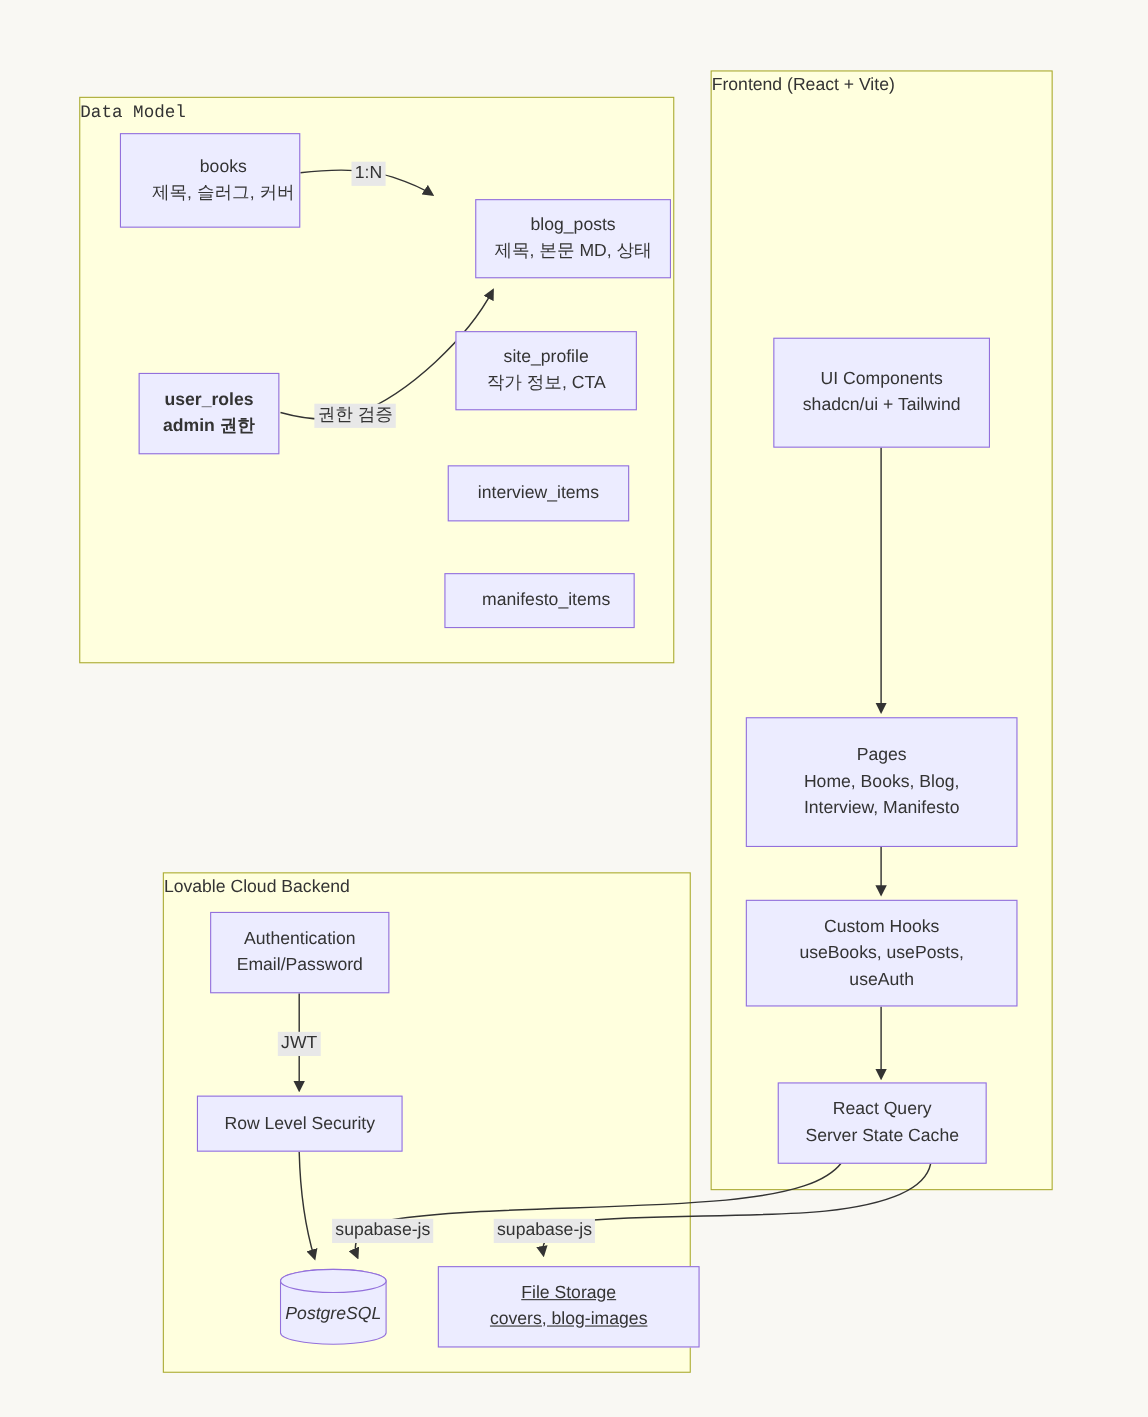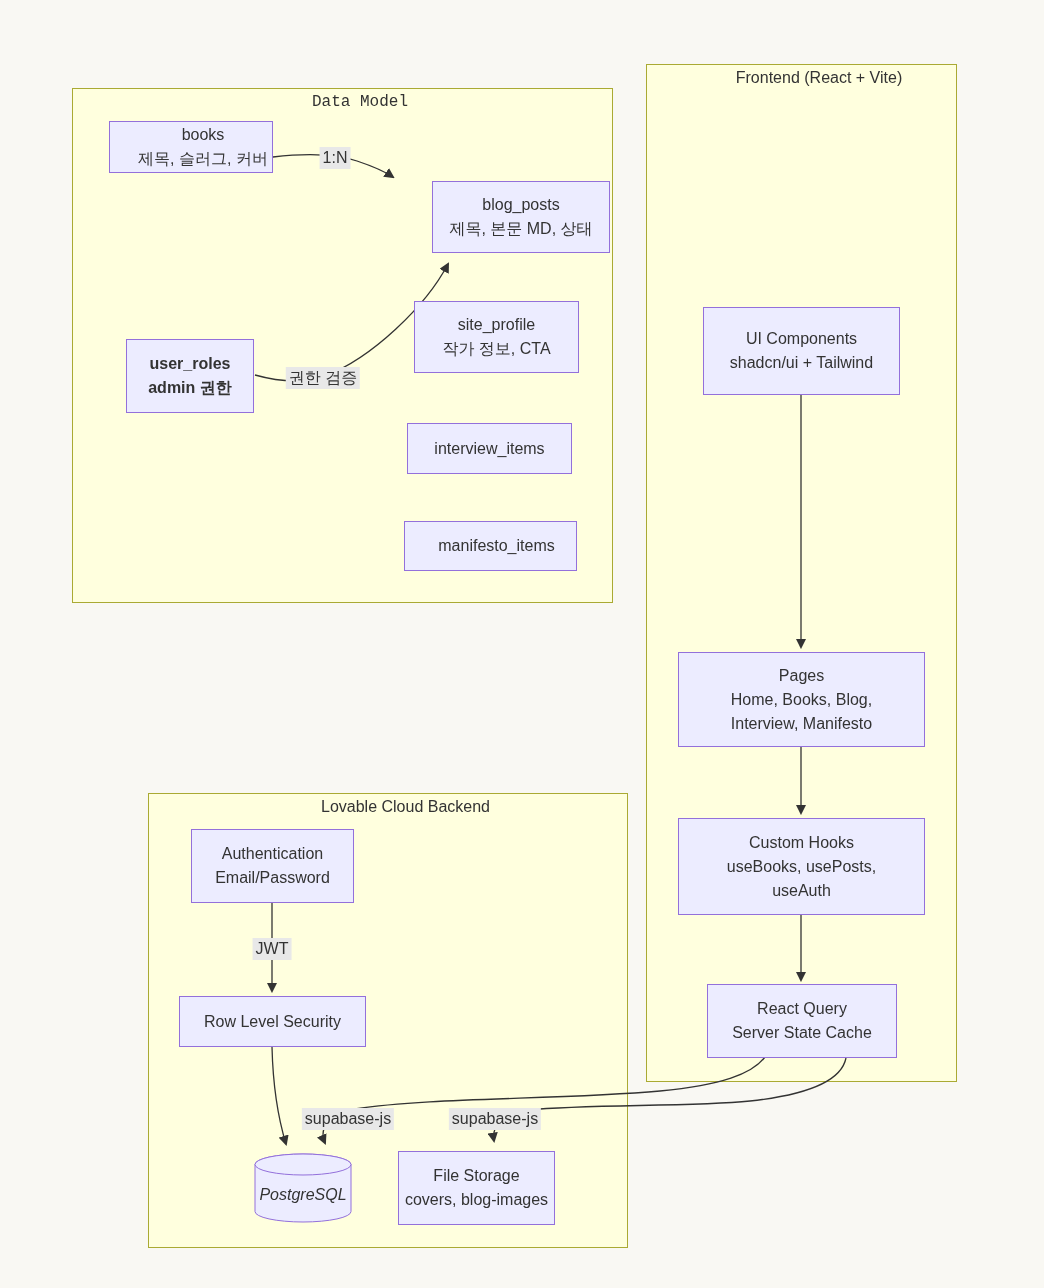--- a/index.html
+++ b/index.html
@@ -14,22 +14,21 @@
   
   .cluster {
     position:absolute;
     background: var(--cluster-fill, #ffffde);
     border:1px solid var(--cluster-border, #aaaa33);
     box-sizing:border-box;
     z-index:1;
   }
   .cluster-title {
     position:absolute; top:4px; left:0; right:0;
-    text-align:center;
-    font-size:16px; color: var(--text-color, #333333); margin-left: 35px;
+    font-size:16px; color: var(--text-color, #333333);
   }
   #cluster-data-model { left:72px;  top:88px;  width:541px; height:515px;font-family:Liberation Mono, monospace; }
   #cluster-frontend   { left:646px; top:64px;  width:311px; height:1018px; }
   #cluster-backend    { left:148px; top:793px; width:480px; height:455px; }
 
   
   svg.edges { position:absolute; left:0; top:0; z-index:2; pointer-events:none; }
   svg.edges path.edge { fill:none; stroke: var(--edge-color, #333333); stroke-width:1.3px; }
   .arrowhead { fill: var(--edge-color, #333333); }
 
@@ -50,33 +49,33 @@
   
   .node {
     position:absolute; box-sizing:border-box;
     background: var(--node-fill, #ECECFF);
     border:1px solid var(--node-border, #9370DB);
     display:flex; flex-direction:column; align-items:center; justify-content:center;
     text-align:center;
     font-size:16px; line-height:24px; color: var(--text-color, #333333);
     z-index:4;
   }
-  #node-books              { left:109px; top:121px;  width:164px; height:52px;padding-left:24px; }
+  #node-books              { left:109px; top:121px;  width:164px; height:86px;padding-left:24px; }
   #node-blog-posts         { left:400px; top:181px;  width:178px; height:72px;margin-left:32px; }
   #node-site-profile       { left:414px; top:301px;  width:165px; height:72px; }
   #node-user-roles         { left:126px; top:339px;  width:128px; height:74px;font-weight:bold; }
   #node-interview-items    { left:407px; top:423px;  width:165px; height:51px; }
   #node-manifesto-items    { left:404px; top:521px;  width:173px; height:50px;padding-left:12px; }
-  #node-ui-components      { left:703px; top:307px;  width:197px; height:88px; }
-  #node-pages              { left:678px; top:652px;  width:247px; height:95px;align-items:center; }
+  #node-ui-components      { left:703px; top:307px;  width:197px; height:100px; }
+  #node-pages              { left:678px; top:652px;  width:247px; height:118px;align-items:center; }
   #node-custom-hooks       { left:678px; top:818px;  width:247px; height:97px; }
   #node-react-query        { left:707px; top:984px;  width:190px; height:74px; }
   #node-authentication     { left:191px; top:829px;  width:163px; height:74px; }
   #node-row-level-security { left:179px; top:996px;  width:187px; height:51px; }
-  #node-file-storage       { left:398px; top:1151px; width:157px; height:74px; }
+  #node-file-storage       { left:398px; top:1151px; width:238px; height:74px;text-decoration:underline; }
 
   
   #node-postgresql {
     left:254px; top:1153px; width:98px; height:70px;
     background:transparent; border:none; display:block;font-style:italic;
   }
   #node-postgresql svg { position:absolute; left:0; top:0; }
   #node-postgresql .cyl-label {
     position:absolute; left:0; right:0; top:30px;
     text-align:center; font-size:16px; line-height:24px;

